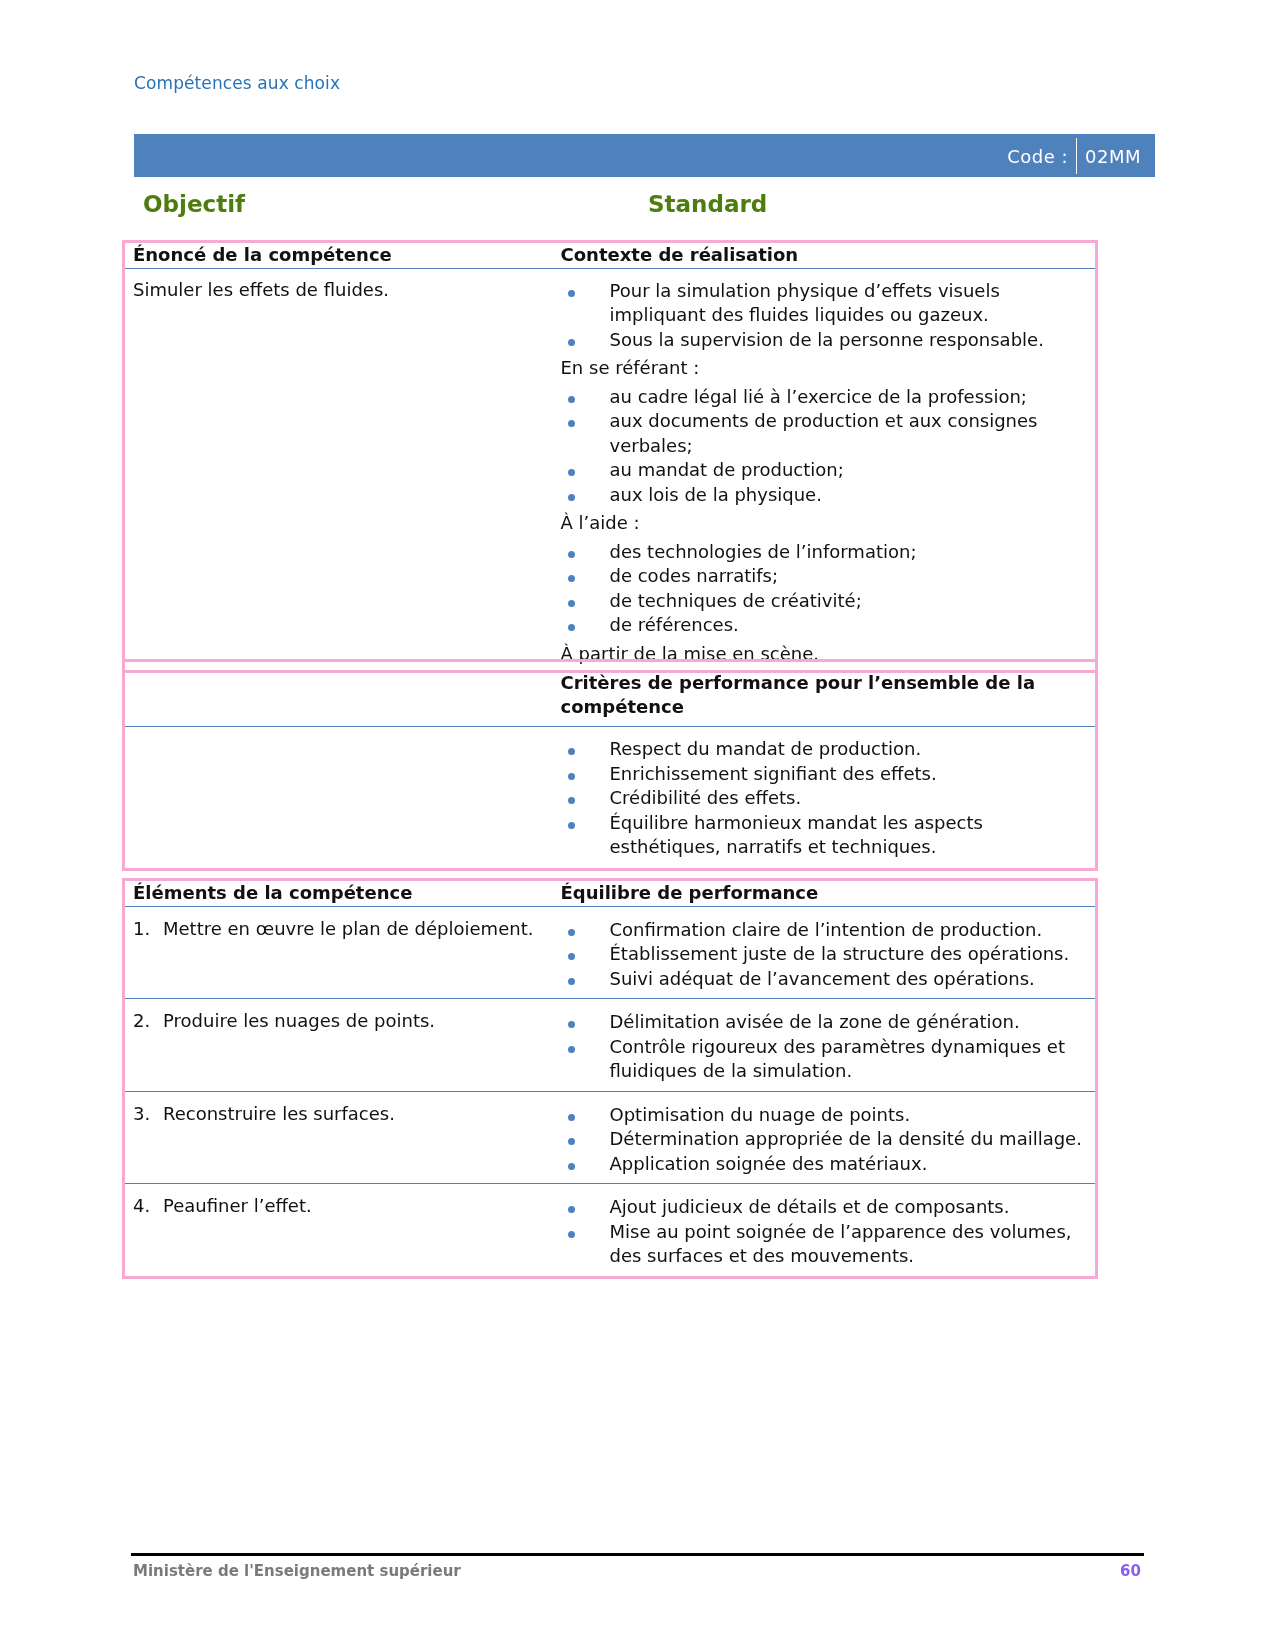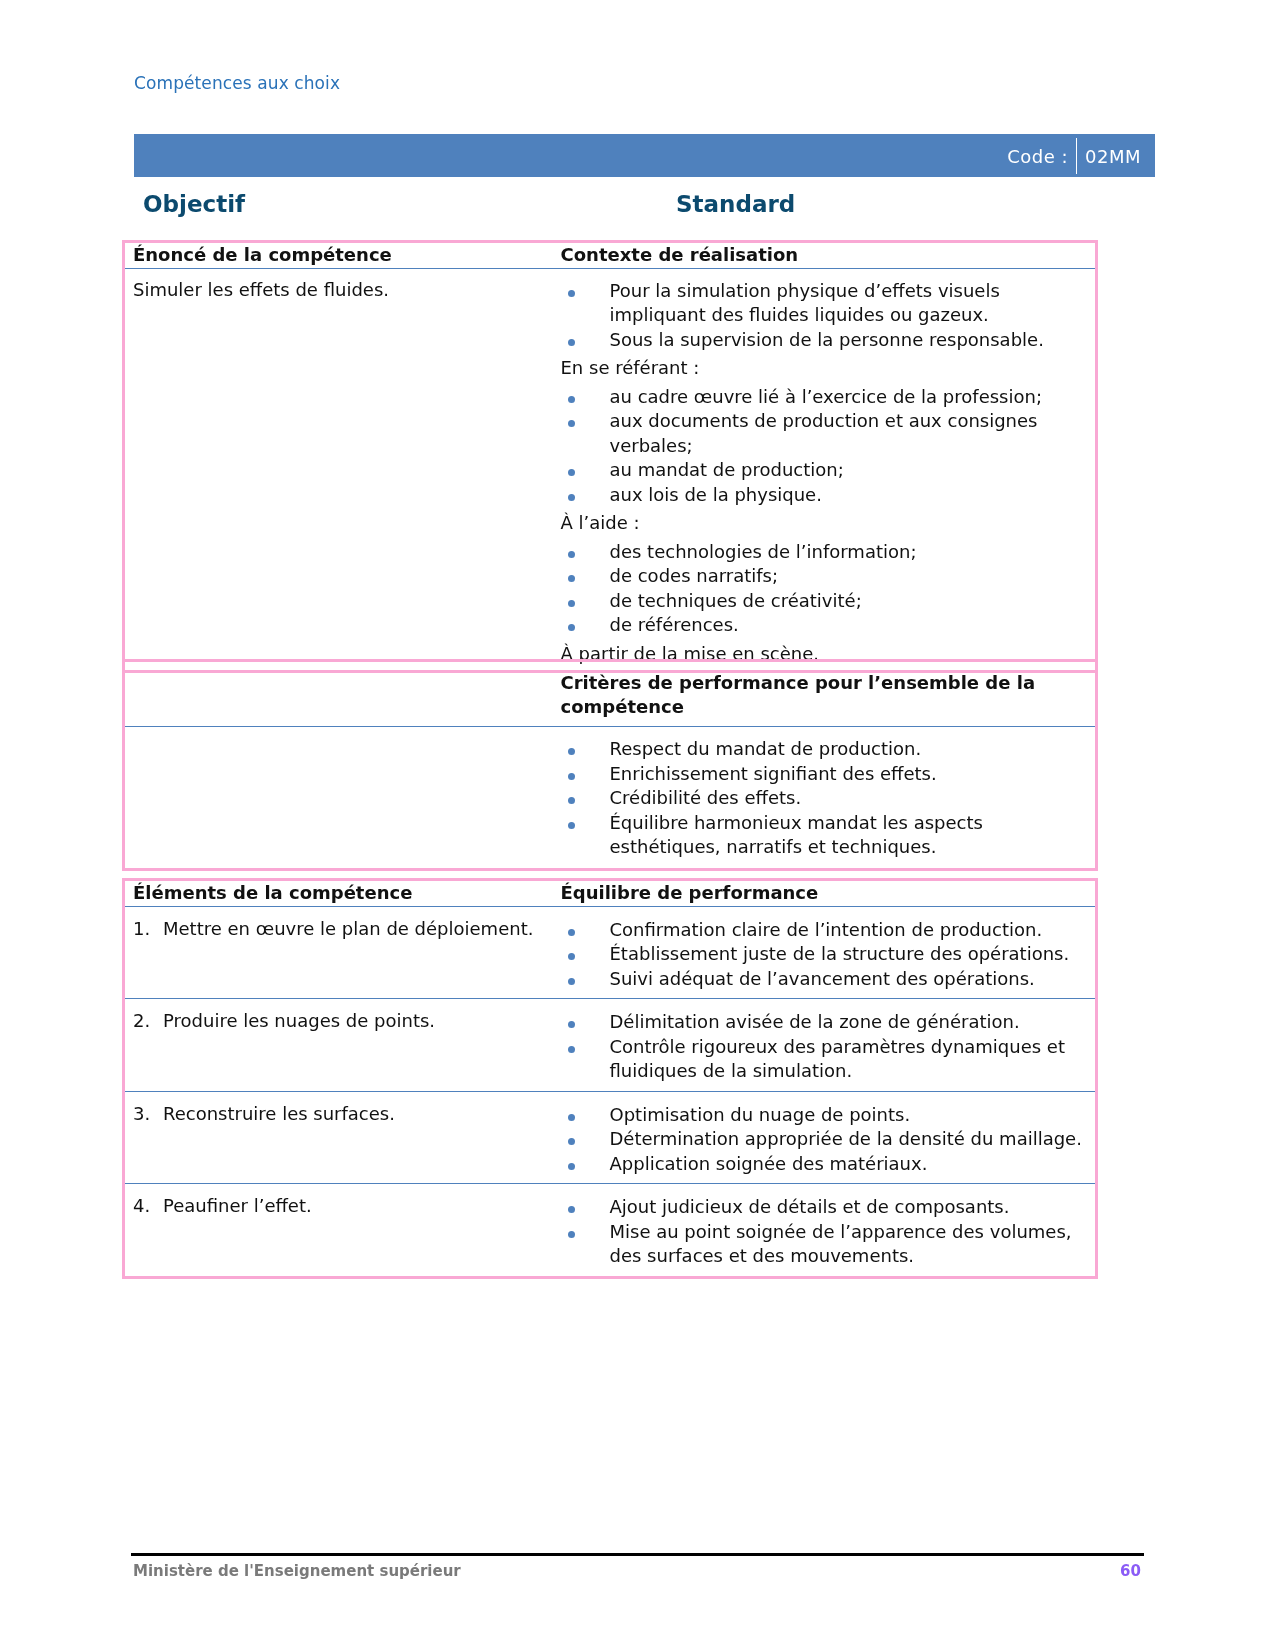--- a/index.html
+++ b/index.html
@@ -3,23 +3,23 @@
 <meta charset="utf-8">
 <style>
   html, body { margin: 0; padding: 0; background: #ffffff; }
   body { width: 1275px; height: 1650px; position: relative; font-family: "DejaVu Sans", sans-serif; color: #111; overflow: hidden; }
   .running-head { position: absolute; left: 134px; top: 73px; font-size: 17px; color: #2a72b8; letter-spacing: 0.1px; }
   .code-bar { position: absolute; left: 134px; top: 134px; width: 1021px; height: 43px; background: #4f81bd; }
   .code-wrap { position: absolute; right: 14px; top: 7px; height: 30px; display: flex; align-items: center; color: #ffffff; font-size: 18px; }
   .code-label { padding-right: 8px; letter-spacing: 0.5px; }
   .code-sep { width: 1px; height: 36px; background: #ffffff; margin-right: 8px; }
   .code-value { letter-spacing: 0.5px; }
-  .section-title { position: absolute; top: 191px; font-size: 23px; font-weight: bold; color: #0c4a6e; }
+  .section-title { position: absolute; top: 191px; font-size: 23px; font-weight: bold; color: #4d7c0f; }
   .t-objectif { left: 143px; }
-  .t-standard { left: 648px; margin-left: 28px; }
+  .t-standard { left: 648px; }
 
   table.comp { position: absolute; left: 122px; width: 976px; border-collapse: collapse; border: 3px solid #f9a8d4; table-layout: fixed; font-size: 18px; }
   table.comp td { vertical-align: top; padding: 0 8px; border-top: 1.5px solid #4f81bd; line-height: 24.5px; }
   table.comp tr:first-child td { border-top: none; }
   table.comp col.c1 { width: 429px; }
   .hdr td { font-weight: bold; padding-top: 10px; padding-bottom: 9px; }
   .body-cell { padding-top: 6px !important; padding-bottom: 4px !important; }
   ul.bul { list-style: none; margin: 4px; padding: 0; }
   ul.bul li { position: relative; padding-left: 45px; }
   ul.bul li::before { content: ""; position: absolute; left: 3px; top: 11px; width: 7px; height: 7px; border-radius: 50%; background: #4f81bd; }
@@ -66,21 +66,21 @@
   </tr>
   <tr>
     <td class="body-cell" style="padding-top:9px !important;">Simuler les effets de fluides.</td>
     <td class="body-cell">
       <ul class="bul">
         <li>Pour la simulation physique d’effets visuels impliquant des fluides liquides ou gazeux.</li>
         <li>Sous la supervision de la personne responsable.</li>
       </ul>
       <span class="lead">En se référant :</span>
       <ul class="bul">
-        <li>au cadre œuvre lié à l’exercice de la profession;</li>
+        <li>au cadre légal lié à l’exercice de la profession;</li>
         <li>aux documents de production et aux consignes verbales;</li>
         <li>au mandat de production;</li>
         <li>aux lois de la physique.</li>
       </ul>
       <span class="lead">À l’aide :</span>
       <ul class="bul">
         <li>des technologies de l’information;</li>
         <li>de codes narratifs;</li>
         <li>de techniques de créativité;</li>
         <li>de références.</li>

